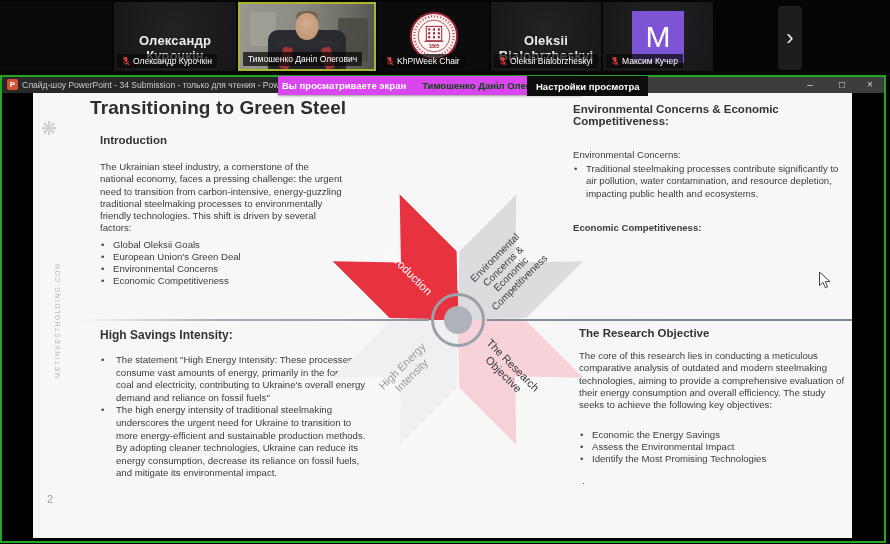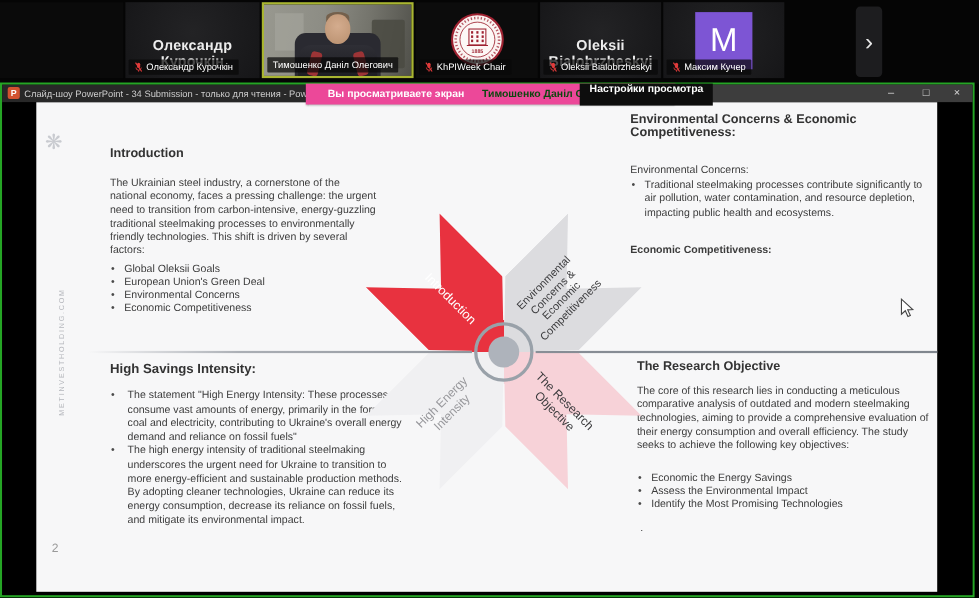--- a/index.html
+++ b/index.html
@@ -33,26 +33,26 @@
   #more-tile{position:absolute;left:778px;top:6px;width:24px;height:64px;background:#1d1d1f;border-radius:4px;
     display:flex;align-items:center;justify-content:center;color:#e8e8e8;font-size:22px;cursor:pointer}
 
   
   #share-frame{position:absolute;left:0;top:75px;width:886px;height:468px;border:2px solid #25a525;background:#000}
   #ppt-bar{position:absolute;left:0;top:0;width:100%;height:16px;background:#282828;display:flex;align-items:center}
   #ppt-bar .right-seg{position:absolute;left:280px;top:0;height:16px;right:0;background:#3d3d3d}
   .ppt-icon{position:absolute;left:5px;top:2px;width:11px;height:11px;background:#d35230;border-radius:2px;
     color:#fff;font-size:8px;font-weight:bold;text-align:center;line-height:11px}
   .ppt-title{position:absolute;left:20px;top:3px;color:#cccccc;font-size:8.5px;white-space:nowrap}
-  #view-banner{position:absolute;left:276px;top:-1px;height:19px;background:#ec4899;display:flex;align-items:center;
-    gap:16px;padding:0 20px;z-index:6;box-shadow:0 1px 2px rgba(0,0,0,.4)}
+  #view-banner{position:absolute;left:276px;top:-1px;height:19px;background:#d946ef;display:flex;align-items:center;
+    gap:16px;padding:0 4px;z-index:6;box-shadow:0 1px 2px rgba(0,0,0,.4)}
   #view-banner .pfx{color:#fff;font-size:9.5px;font-weight:bold;white-space:nowrap}
   #view-banner .who{color:#0d470f;font-size:9.5px;font-weight:bold;white-space:nowrap}
   #view-settings{position:absolute;left:525px;top:-1px;height:20px;background:#0d0d0d;color:#fff;
-    font-size:9.5px;font-weight:bold;display:flex;align-items:flex-start;padding:0 9px;z-index:6;white-space:nowrap;cursor:pointer}
+    font-size:9.5px;font-weight:bold;display:flex;align-items:center;padding:0 9px;z-index:6;white-space:nowrap;cursor:pointer}
   .winctl{position:absolute;top:2px;color:#d6d6d6;font-size:10px;width:16px;text-align:center;cursor:pointer;z-index:7}
 
   
   #canvas{position:absolute;left:0;top:16px;width:882px;height:448px;background:#000}
   #slide{position:absolute;left:31px;top:0;width:819px;height:445px;background:#f7f7f8;color:#3a3a3a}
   #slide-title{position:absolute;left:57px;top:4px;font-size:19px;font-weight:bold;color:#2d2d2d;letter-spacing:.1px}
   .h2{font-size:11.5px;font-weight:bold;color:#333}
   .body-txt{font-size:9.6px;line-height:12.3px;color:#3c3c3c}
   .blist{list-style:none}
   .blist li{position:relative;padding-left:13px}
@@ -208,20 +208,21 @@
     <span>Настройки просмотра</span>
   </div>
 
   <div id="canvas">
     <div id="slide">
 
       <div id="ornament">❋</div>
       <div id="watermark">METINVESTHOLDING.COM</div>
       <div id="page-num">2</div>
 
+      <div id="slide-title">Transitioning to Green Steel</div>
 
       <div class="abs h2" style="left:67px;top:41px">Introduction</div>
       <div class="abs body-txt" style="left:67px;top:68px;width:243px">The Ukrainian steel industry, a cornerstone of the national economy, faces a pressing challenge: the urgent need to transition from carbon-intensive, energy-guzzling traditional steelmaking processes to environmentally friendly technologies. This shift is driven by several factors:</div>
       <ul class="abs blist body-txt" style="left:67px;top:146px;line-height:11.9px">
         <li>Global Oleksii Goals</li>
         <li>European Union's Green Deal</li>
         <li>Environmental Concerns</li>
         <li>Economic Competitiveness</li>
       </ul>
 

